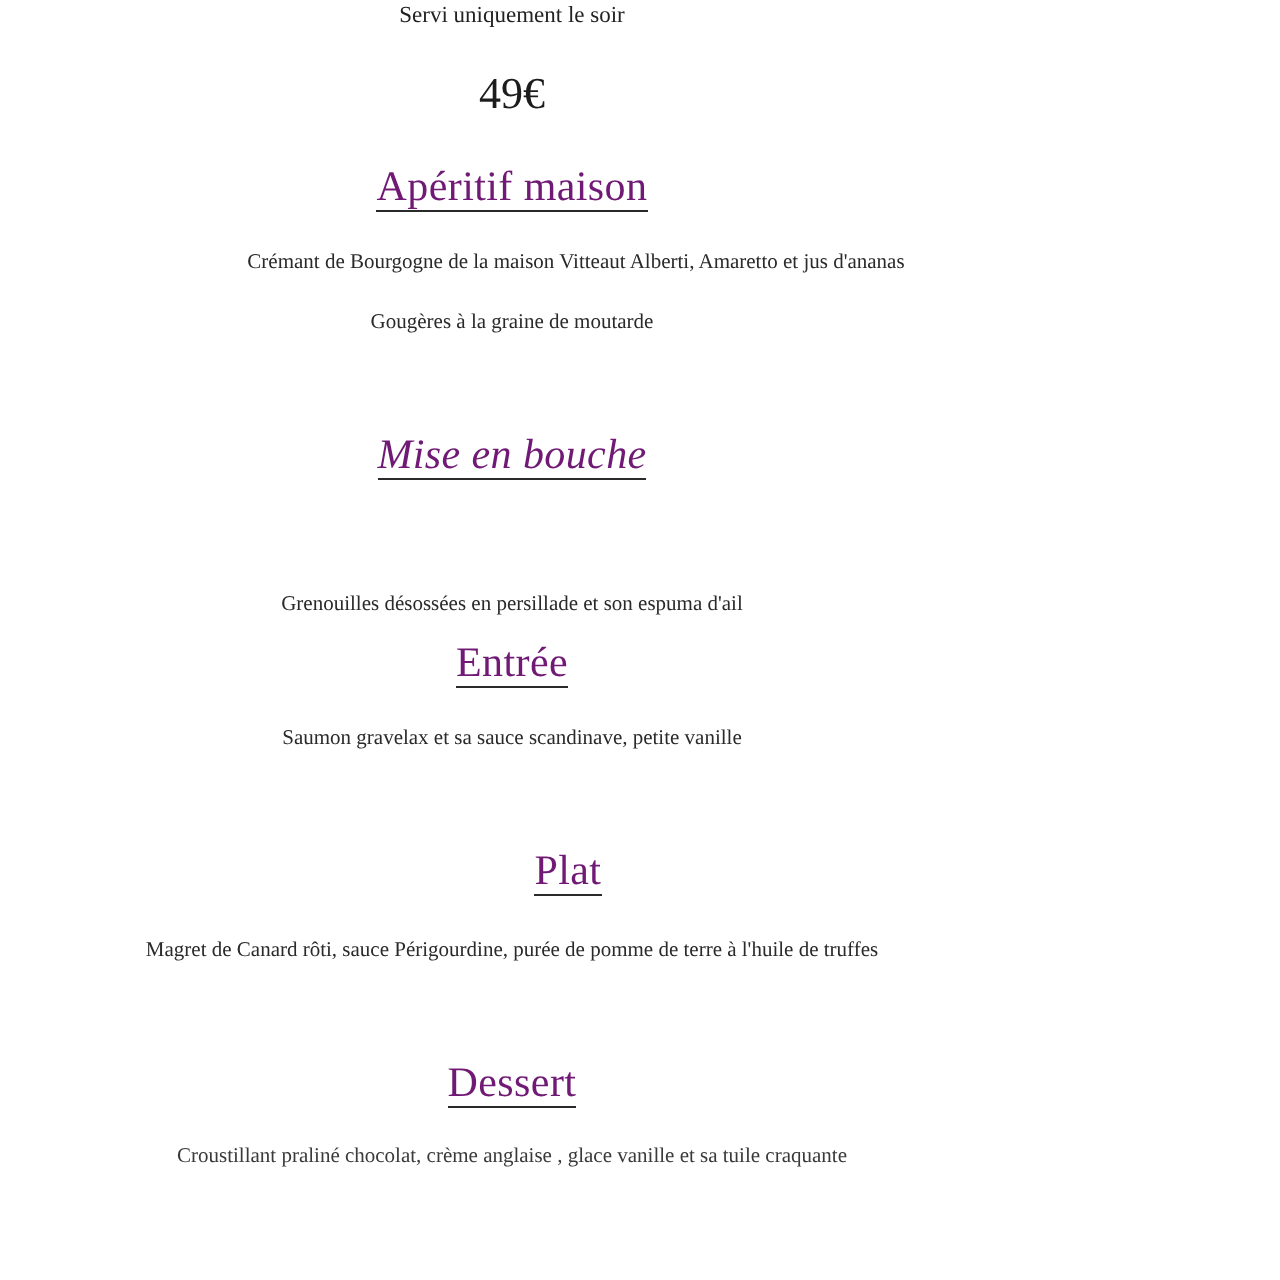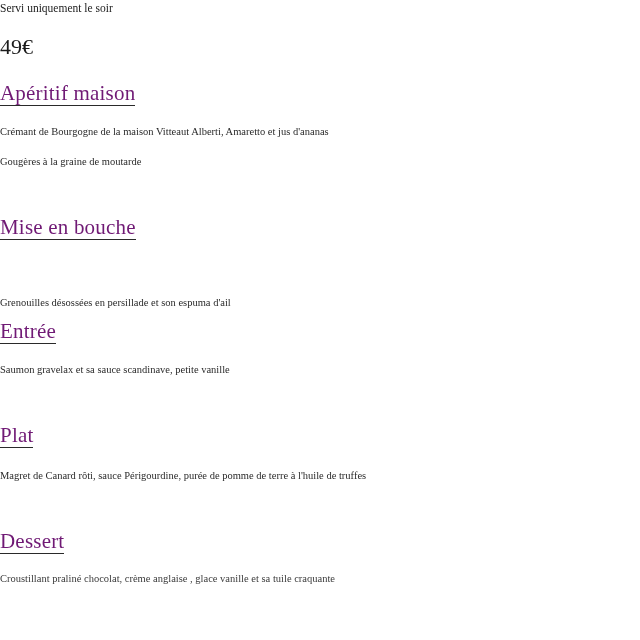--- a/index.html
+++ b/index.html
@@ -12,20 +12,21 @@
       height: 640px;
       position: relative;
       overflow: hidden;
       font-family: "Liberation Serif", "DejaVu Serif", serif;
       color: #1a1a1a;
     }
     .line {
       position: absolute;
       left: 0;
       width: 512px;
+      text-align: center;
       white-space: nowrap;
     }
     .subtitle {
       font-size: 11.5px;
       color: #222;
     }
     .price {
       font-size: 22px;
       color: #1c1c1c;
     }
@@ -53,34 +54,34 @@
 
 <div>
 
   <div class="line subtitle" style="top:2px;">Servi uniquement le soir</div>
 
   <div class="line price" style="top:34px;">49€</div>
 
   <div class="line heading" style="top:81px;">
     <span>Apéritif maison</span>
   </div>
-  <div class="line body" style="top:126px;">Crémant de Bourgogne de la maison Vitteaut  Alberti, Amaretto et jus d'ananas</div>
+  <div class="line body" style="top:126px;margin-left:32px;">Crémant de Bourgogne de la maison Vitteaut  Alberti, Amaretto et jus d'ananas</div>
   <div class="line body" style="top:156px;">Gougères à la graine de moutarde</div>
 
-  <div class="line heading" style="top:215px;">
+  <div class="line heading" style="top:215px;font-style:italic;">
     <span>Mise en bouche</span>
   </div>
   <div class="line body" style="top:261px;margin-top:36px;">Grenouilles désossées en persillade et son espuma d'ail</div>
 
   <div class="line heading" style="top:319px;">
     <span>Entrée</span>
   </div>
   <div class="line body" style="top:364px;">Saumon gravelax et sa sauce scandinave, petite vanille</div>
 
-  <div class="line heading" style="top:423px;">
+  <div class="line heading" style="top:423px;padding-left:28px;">
     <span>Plat</span>
   </div>
   <div class="line body" style="top:470px;">Magret de Canard rôti, sauce Périgourdine, purée de pomme de terre à l'huile de truffes</div>
 
   <div class="line heading" style="top:529px;">
     <span>Dessert</span>
   </div>
   <div class="line body faded" style="top:573px;">Croustillant praliné chocolat, crème anglaise , glace vanille et sa tuile craquante</div>
 
 </div>

